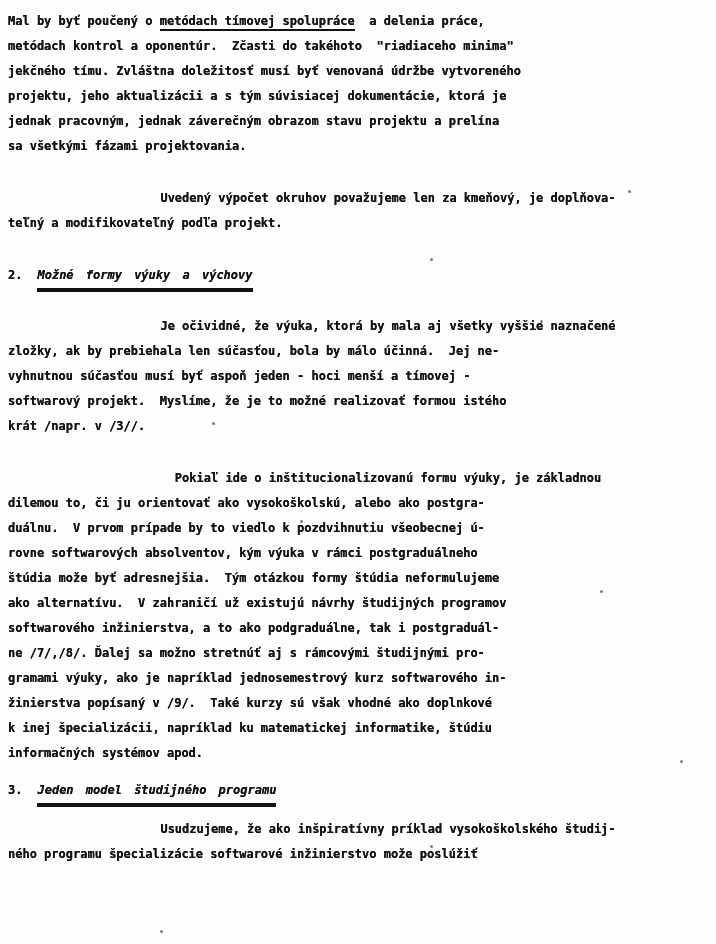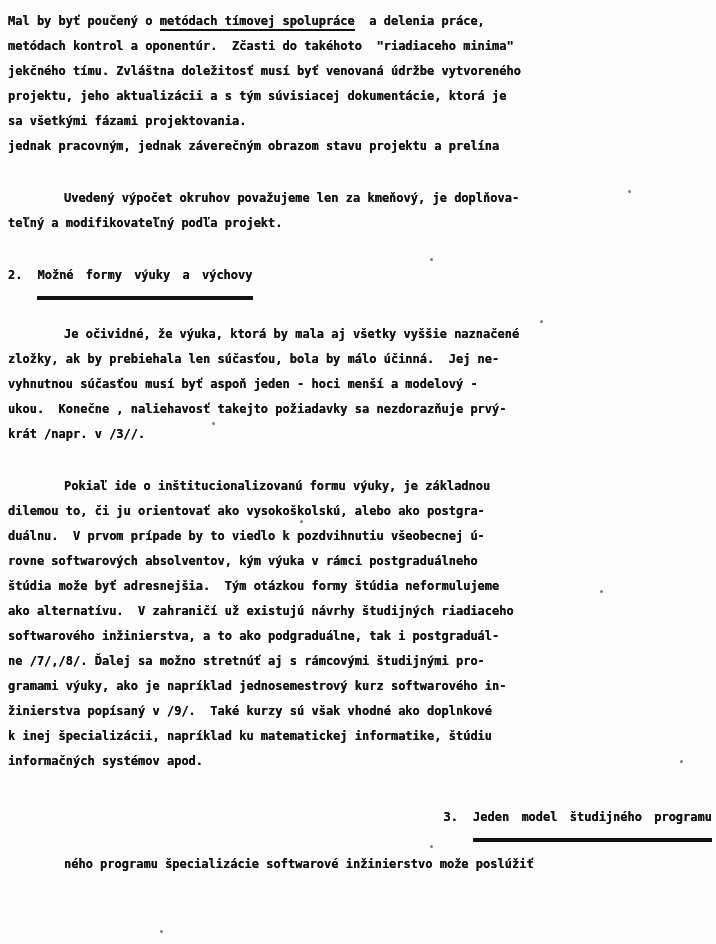--- a/index.html
+++ b/index.html
@@ -17,96 +17,98 @@
     padding: 9px 4px 0 8px;
     font-family: "DejaVu Sans Mono", "Liberation Mono", monospace;
     font-size: 12px;
     font-weight: bold;
     line-height: 25px;
     color: #131313;
     text-shadow: 0 0 0.5px #1a1a1a;
   }
   .block { margin: 0 0 27px 0; }
   .block:nth-child(3) { margin-bottom: 22px; }  
-  .block:nth-child(5) { margin-bottom: 31px; }  
-  .block:nth-child(6) { margin-bottom: 10px; text-align: right; }  
+  .block:nth-child(5) { margin-bottom: 12px; }  
+  .block:nth-child(6) { margin-bottom: 10px; }  
   .block:last-child { margin-bottom: 0; }
 
   .line {
     white-space: pre;
     height: 25px;
   }
-  .para.indent .line:first-child { padding-left: 56px; }
+  .para.indent .line:first-child { padding-left: 56px; text-align: center; }
 
   .u {
     border-bottom: 2px solid #131313;
     padding-bottom: 1px;
   }
 
   .heading { white-space: pre; }
   .h-num {
     display: inline-block;
     margin-right: 15px;
   }
   .h-text {
     display: inline-block;
     word-spacing: 5px;
     border-bottom: 4px solid #121212;
-    padding-bottom: 8px;
+    padding-bottom: 0;
+    font-style: italic;
   }
 
   
   .speck {
     position: absolute;
     width: 3px; height: 3px;
     background: #2a2a2a;
     border-radius: 50%;
     opacity: .6;
   }
 </style>
 </head>
 <body>
 
 <div id="page" style="background: rgb(253, 253, 252); color: rgb(19, 19, 19);">
     <div class="block para">
       <div class="line"><span>Mal by byť poučený o </span><span class="u">metódach tímovej spolupráce</span><span>  a delenia práce,</span></div>
       <div class="line"><span>metódach kontrol a oponentúr.  Zčasti do takéhoto  "riadiaceho minima"</span></div>
       <div class="line"><span>jekčného tímu. Zvláštna doležitosť musí byť venovaná údržbe vytvoreného</span></div>
       <div class="line"><span>projektu, jeho aktualizácii a s tým súvisiacej dokumentácie, ktorá je</span></div>
+      <div class="line"><span>jednak pracovným, jednak záverečným obrazom stavu projektu a prelína</span></div>
       <div class="line"><span>sa všetkými fázami projektovania.</span></div>
-      <div class="line"><span>jednak pracovným, jednak záverečným obrazom stavu projektu a prelína</span></div>
     </div>
     <div class="block para indent">
       <div class="line"><span>Uvedený výpočet okruhov považujeme len za kmeňový, je doplňova-</span></div>
       <div class="line"><span>teľný a modifikovateľný podľa projekt.</span></div>
     </div>
     <div class="block heading"><span class="h-num">2.</span><span class="h-text">Možné formy výuky a výchovy</span></div>
     <div class="block para indent">
       <div class="line"><span>Je očividné, že výuka, ktorá by mala aj všetky vyššie naznačené</span></div>
       <div class="line"><span>zložky, ak by prebiehala len súčasťou, bola by málo účinná.  Jej ne-</span></div>
-      <div class="line"><span>vyhnutnou súčasťou musí byť aspoň jeden - hoci menší a modelový -</span></div>
-      <div class="line"><span>ukou.  Konečne , naliehavosť takejto požiadavky sa nezdorazňuje prvý-</span></div>
+      <div class="line"><span>vyhnutnou súčasťou musí byť aspoň jeden - hoci menší a tímovej -</span></div>
+      <div class="line"><span>softwarový projekt.  Myslíme, že je to možné realizovať formou istého</span></div>
       <div class="line"><span>krát /napr. v /3//.</span></div>
     </div>
     <div class="block para indent">
       <div class="line"><span>Pokiaľ ide o inštitucionalizovanú formu výuky, je základnou</span></div>
       <div class="line"><span>dilemou to, či ju orientovať ako vysokoškolskú, alebo ako postgra-</span></div>
       <div class="line"><span>duálnu.  V prvom prípade by to viedlo k pozdvihnutiu všeobecnej ú-</span></div>
       <div class="line"><span>rovne softwarových absolventov, kým výuka v rámci postgraduálneho</span></div>
       <div class="line"><span>štúdia može byť adresnejšia.  Tým otázkou formy štúdia neformulujeme</span></div>
-      <div class="line"><span>ako alternatívu.  V zahraničí už existujú návrhy študijných riadiaceho</span></div>
+      <div class="line"><span>ako alternatívu.  V zahraničí už existujú návrhy študijných programov</span></div>
       <div class="line"><span>softwarového inžinierstva, a to ako podgraduálne, tak i postgraduál-</span></div>
       <div class="line"><span>ne /7/,/8/. Ďalej sa možno stretnúť aj s rámcovými študijnými pro-</span></div>
       <div class="line"><span>gramami výuky, ako je napríklad jednosemestrový kurz softwarového in-</span></div>
       <div class="line"><span>žinierstva popísaný v /9/.  Také kurzy sú však vhodné ako doplnkové</span></div>
       <div class="line"><span>k inej špecializácii, napríklad ku matematickej informatike, štúdiu</span></div>
       <div class="line"><span>informačných systémov apod.</span></div>
     </div>
     <div class="block heading"><span class="h-num">3.</span><span class="h-text">Jeden model študijného programu</span></div>
     <div class="block para indent">
+      <div class="line"><span>Usudzujeme, že ako inšpiratívny príklad vysokoškolského študij-</span></div>
       <div class="line"><span>ného programu špecializácie softwarové inžinierstvo može poslúžiť</span></div>
     </div>
     <div class="speck" style="left: 628px; top: 190px;"></div>
     <div class="speck" style="left: 430px; top: 258px;"></div>
     <div class="speck" style="left: 540px; top: 320px;"></div>
     <div class="speck" style="left: 300px; top: 520px;"></div>
     <div class="speck" style="left: 600px; top: 590px;"></div>
     <div class="speck" style="left: 212px; top: 422px;"></div>
     <div class="speck" style="left: 680px; top: 760px;"></div>
     <div class="speck" style="left: 430px; top: 845px;"></div>

